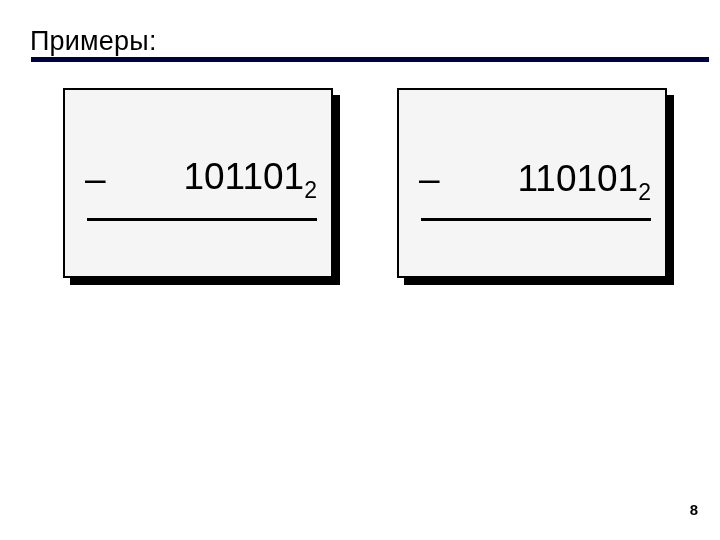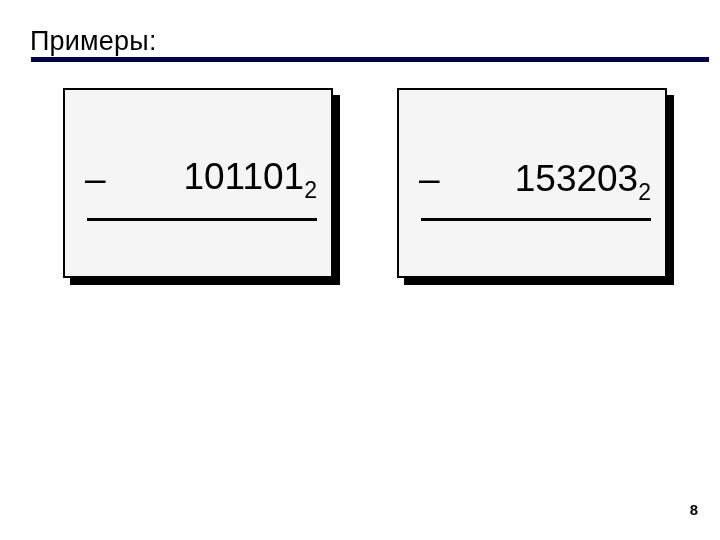--- a/index.html
+++ b/index.html
@@ -136,21 +136,21 @@
       <div class="answer-rule"></div>
     </div>
   </div>
 
   <div class="calc-box right">
     <div class="calc-inner">
 
 
       <div class="calc-row row-2">
         <span class="op-sign">–</span>
-        <span class="num"><span>153203</span><span class="sub">2</span></span>
+        <span class="num"><span>110101</span><span class="sub">2</span></span>
       </div>
 
       <div class="answer-rule"></div>
     </div>
   </div>
 
   <div class="page-number">8</div>
 
 </div>
 

